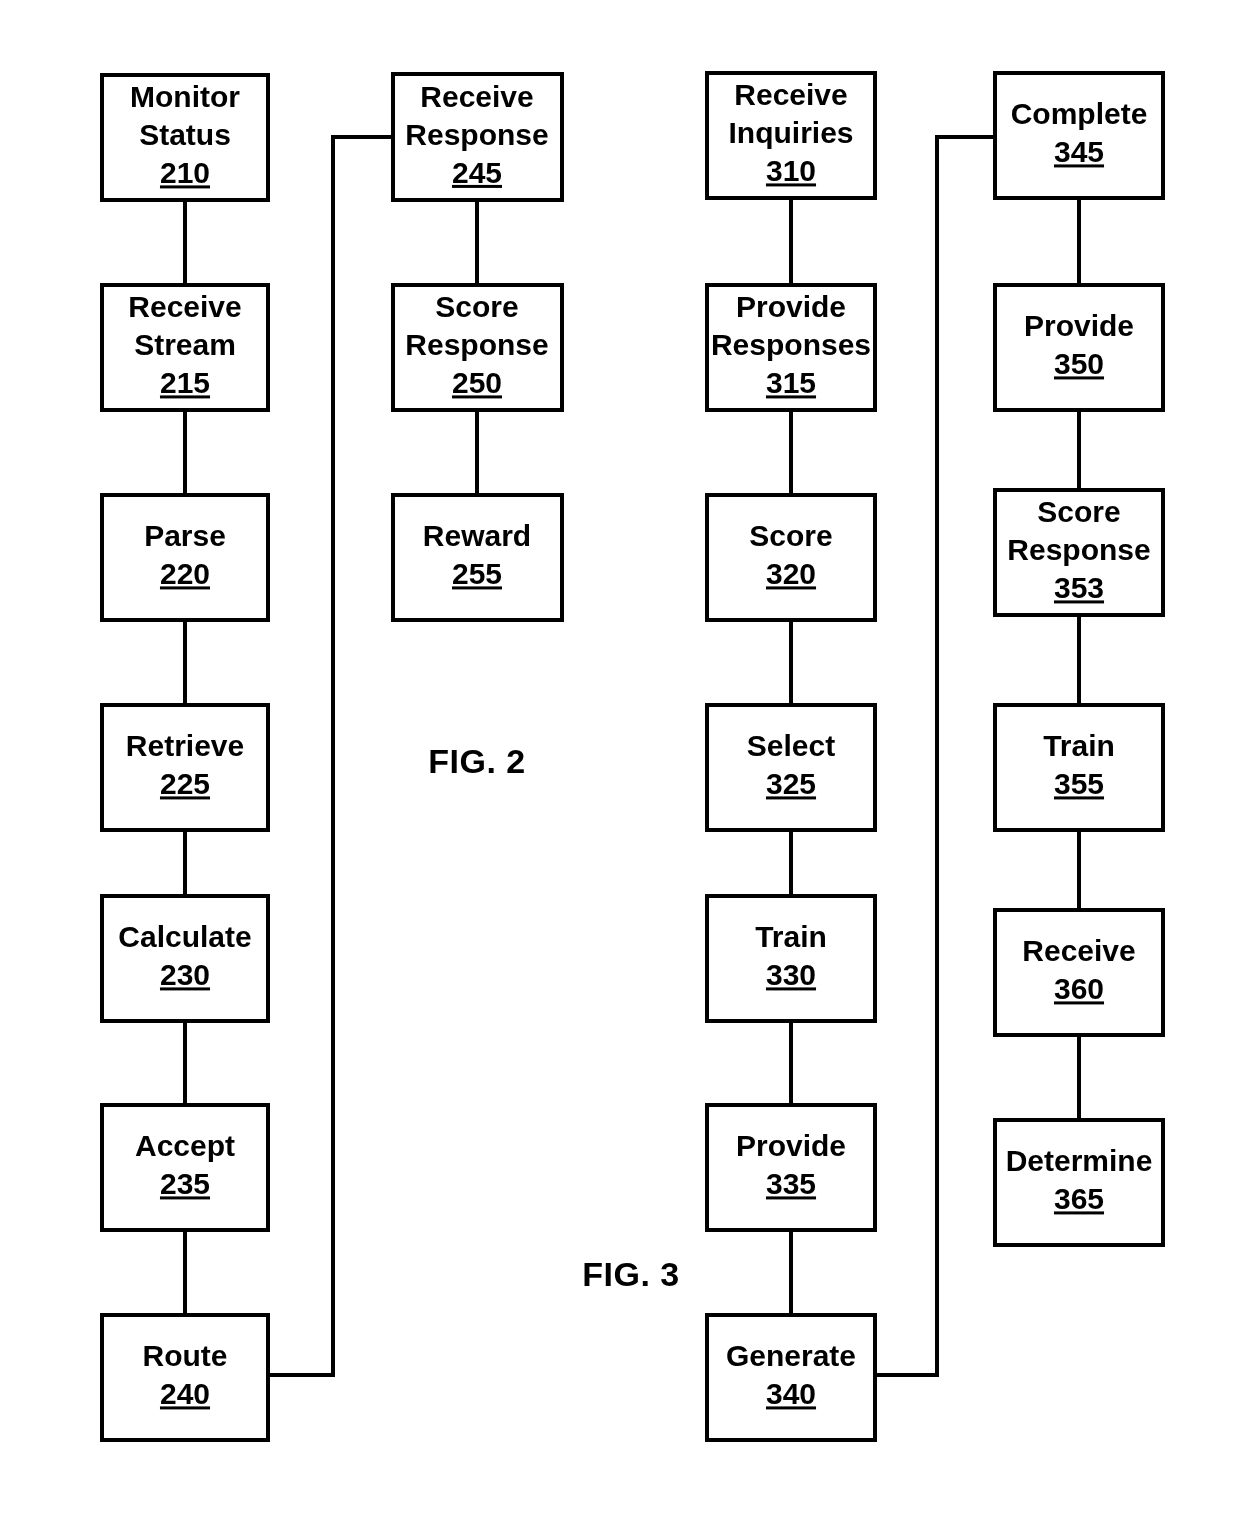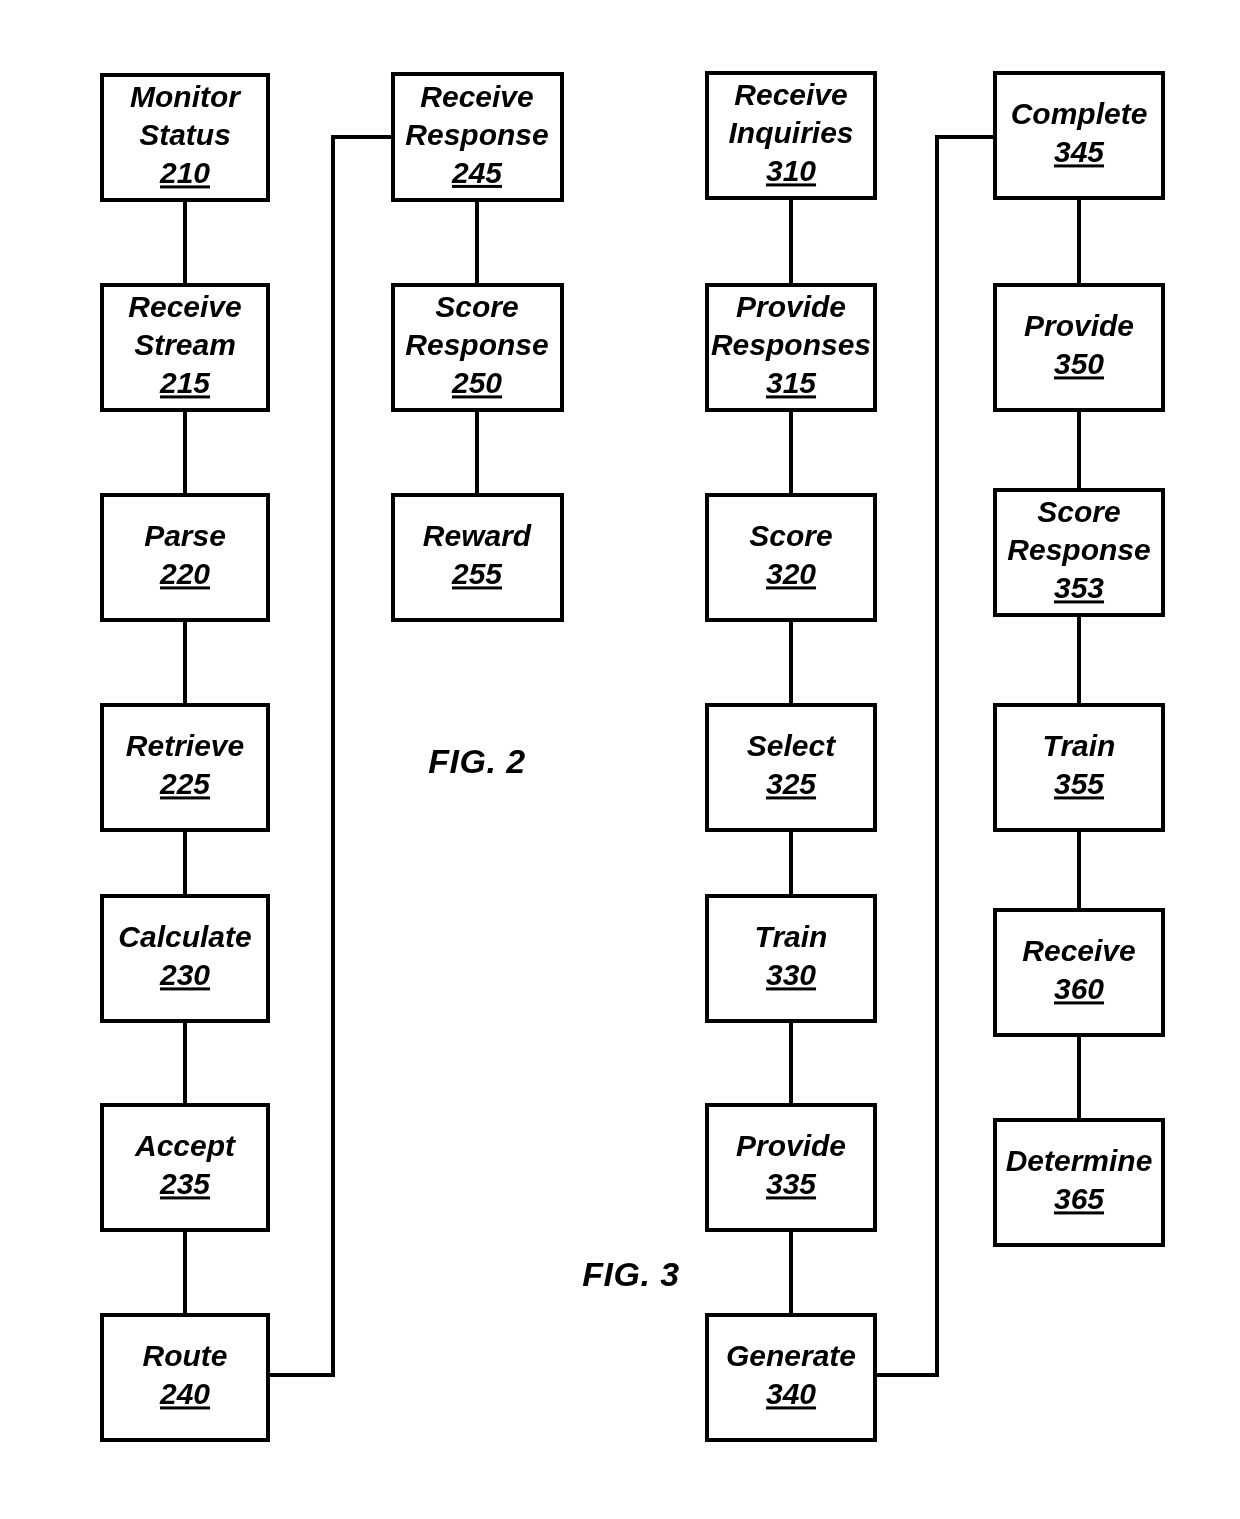--- a/index.html
+++ b/index.html
@@ -7,21 +7,20 @@
     padding: 0;
     background: #ffffff;
   }
   #page {
     position: relative;
     width: 1240px;
     height: 1519px;
     background: #ffffff;
     overflow: hidden;
     font-family: "Liberation Sans", sans-serif;
-    font-style: italic;
   }
   svg.flow {
     position: absolute;
     top: 0;
     left: 0;
     width: 1240px;
     height: 1519px;
     display: block;
   }
   .node-rect {

